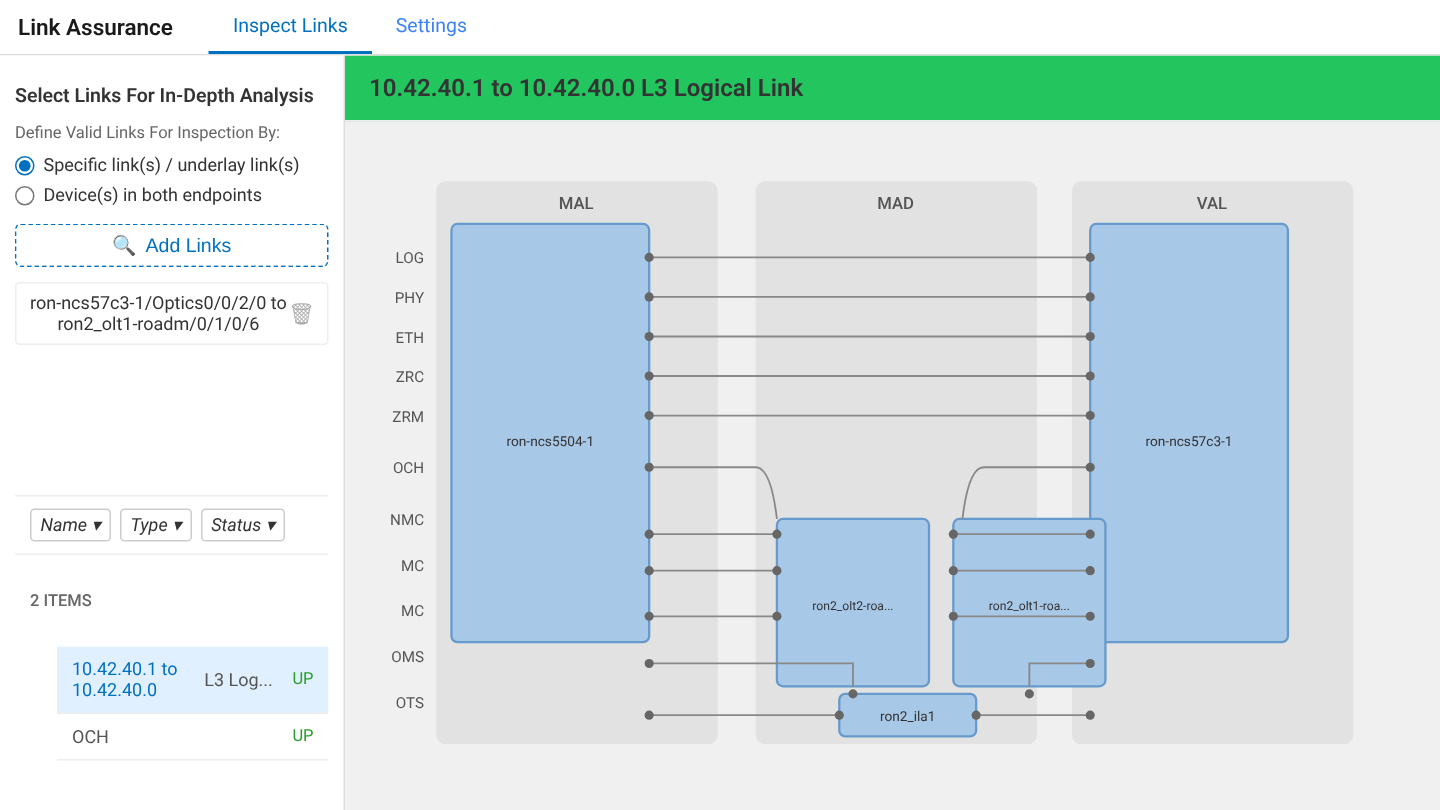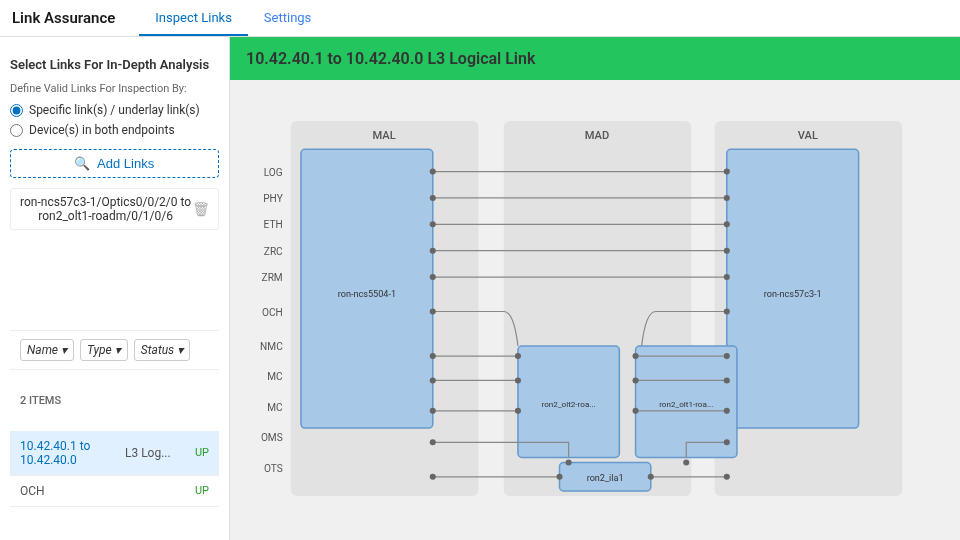--- a/index.html
+++ b/index.html
@@ -29,21 +29,21 @@
 
     
     .filter-bar { display: flex; align-items: center; gap: 6px; padding: 8px 10px; border-top: 1px solid #eee; font-style: italic; }
     .filter-select { display: flex; align-items: center; gap: 3px; font-size: 12px; cursor: pointer; color: #333; border: 1px solid #ccc; border-radius: 3px; padding: 3px 6px; background: #fff; }
 
     
     .items-count { padding: 24px 10px; font-size: 11px; color: #666; font-weight: 500; border-top: 1px solid #eee; }
 
     
     .link-list { flex: 1; overflow-y: auto; }
-    .link-list-item { display: flex; align-items: center; padding: 8px 10px; border-bottom: 1px solid #eee; cursor: pointer; }
+    .link-list-item { display: flex; align-items: center; padding: 8px 10px; border-bottom: 1px solid #eee; cursor: pointer; margin-left: 28px; }
     .link-list-item.selected { background: #e0f0ff; }
     .link-list-item-name { flex: 1.5; font-size: 12px; color: #0070c0; }
     .link-list-item-type { flex: 1; font-size: 12px; color: #555; }
     .link-list-item-status { font-size: 11px; font-weight: 400; color: #2a9d2a; }
 
     
     .right-panel { flex: 1; display: flex; flex-direction: column; overflow: hidden; }
     .diagram-title { padding: 12px 16px; font-size: 16px; font-weight: 600; background: #22c55e; border-bottom: 1px solid #eee; }
 
     

